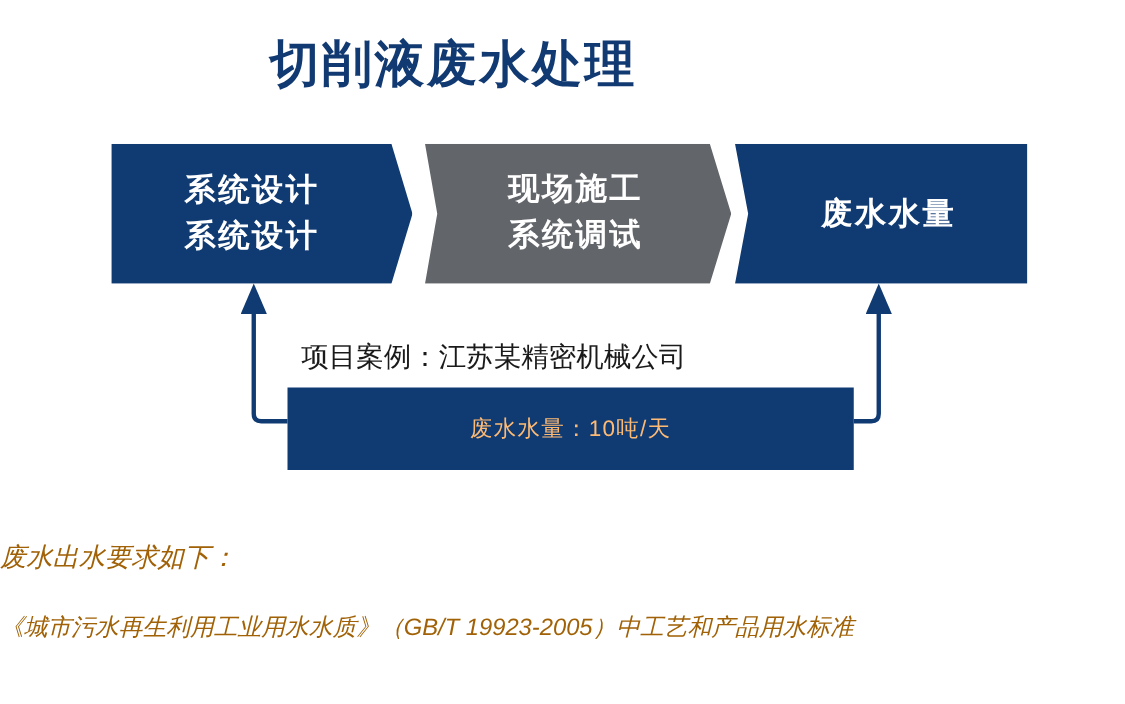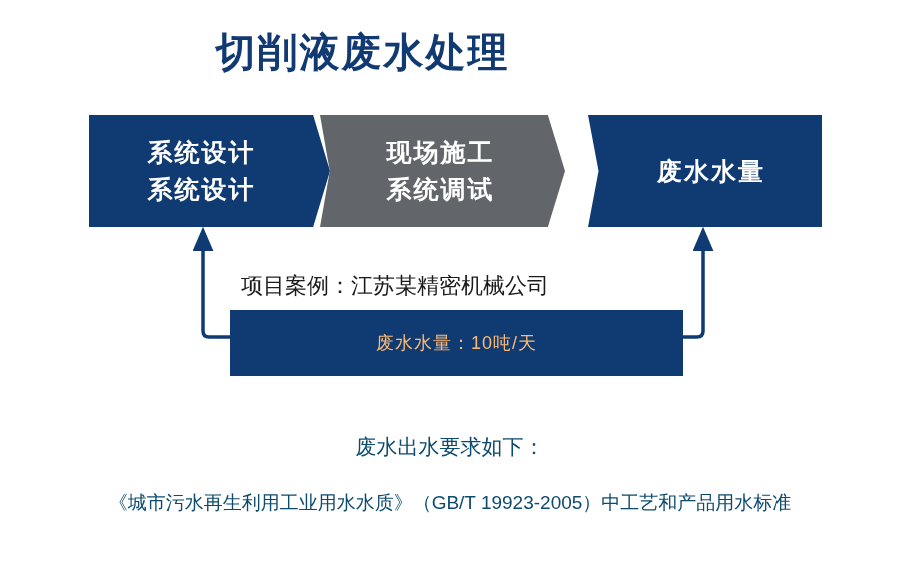--- a/index.html
+++ b/index.html
@@ -51,26 +51,27 @@
   .stage .line { display: block; white-space: nowrap; }
 
   #stage-1 {
     left: 89px;
     width: 241px;
     background: #103a72;
     clip-path: polygon(0 0, 93% 0, 100% 50%, 93% 100%, 0 100%);
     padding-right: 16px;
   }
   #stage-2 {
-    left: 320px;
+    left: 340px;
     width: 245px;
     background: #62656a;
     clip-path: polygon(0 0, 93% 0, 100% 50%, 93% 100%, 0 100%, 4% 50%);
     padding-right: 14px;
     padding-left: 10px;
+    font-family: Liberation Mono, monospace;
   }
   #stage-3 {
     left: 588px;
     width: 234px;
     background: #103a72;
     clip-path: polygon(0 0, 100% 0, 100% 100%, 0 100%, 4.5% 50%);
     padding-left: 12px;
   }
 
   
@@ -112,24 +113,25 @@
     height: 563px;
     pointer-events: none;
   }
 
   
   #footer-note {
     position: absolute;
     left: 0;
     top: 430px;
     width: 900px;
-    text-align: center;
-    color: #0c4a6e;
+    text-align: left;
+    color: #a16207;
     font-size: 21px;
     line-height: 34px;
+    font-style: italic;
   }
   #footer-note .note-line { display: block; white-space: nowrap; }
   #footer-line-2 { font-size: 19px; margin-top: 22px; }
 </style>
 </head>
 <body>
 
 <div id="canvas">
 
   <div id="page-title">切削液废水处理</div>

